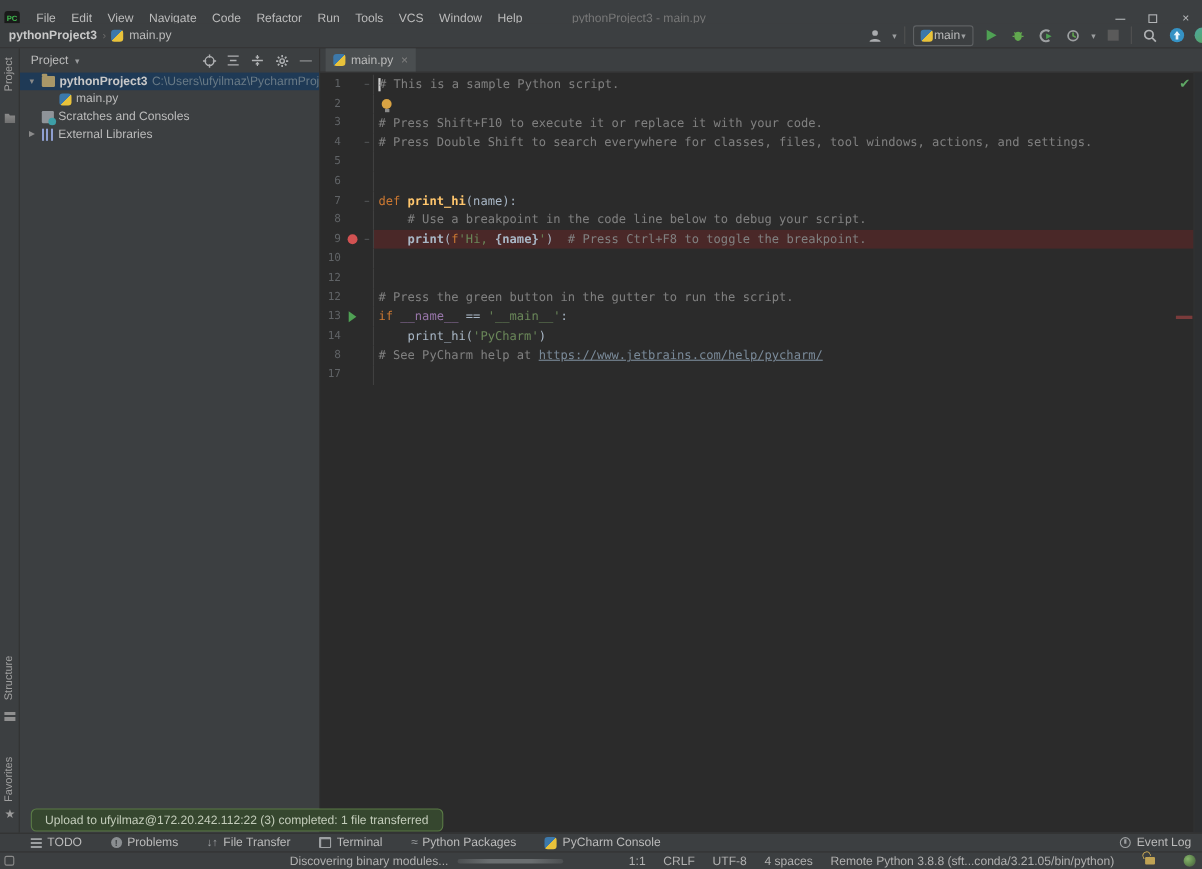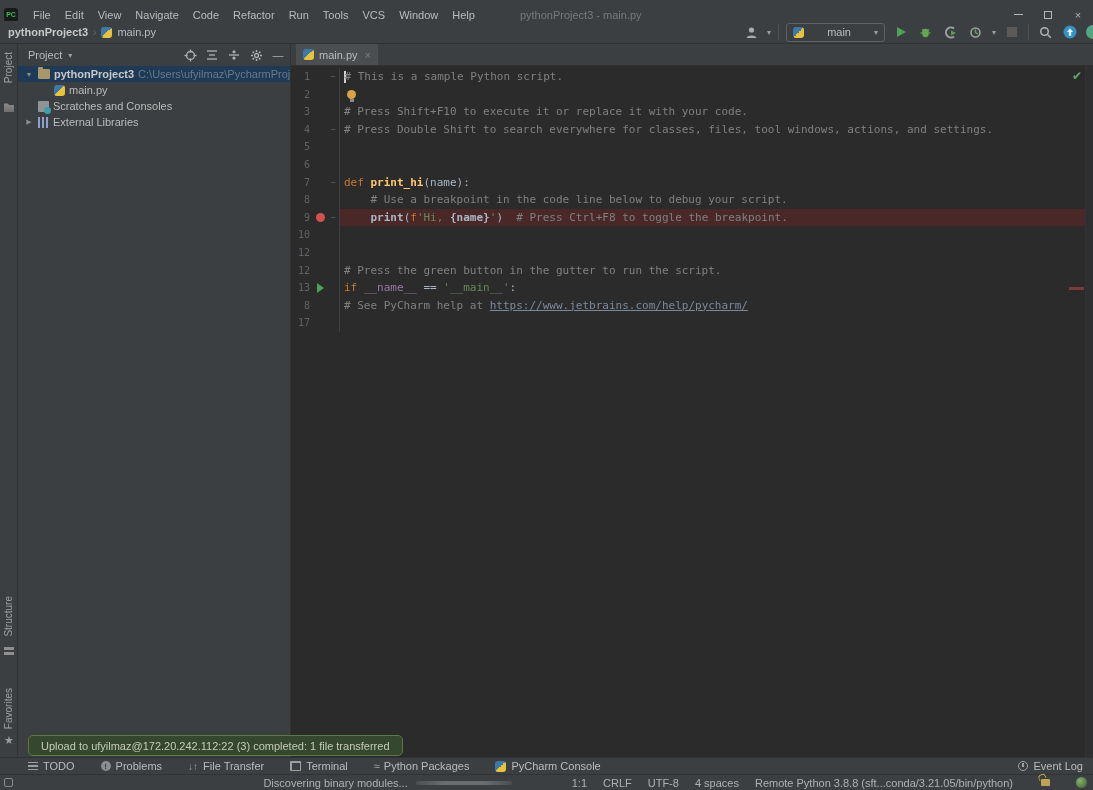--- a/index.html
+++ b/index.html
@@ -2,42 +2,42 @@
 <html><head>
 <meta charset="utf-8">
 <style>
   * { margin:0; padding:0; box-sizing:border-box; }
   html,body { width:1093px; height:790px; overflow:hidden; background:#2b2b2b;
     font-family:"Liberation Sans","DejaVu Sans",sans-serif; font-size:11px; color:#bbbbbb; }
   #app { position:relative; width:1093px; height:790px; background:#3c3f41; }
 
   
   #titlebar { position:absolute; left:0; top:0; right:0; height:36px; background:#3c3f41;
-    display:flex; align-items:center; border-bottom:7px solid #5eead4; }
+    display:flex; align-items:center; border-bottom:2px solid #5eead4; }
   #pc-logo { width:14px; height:14px; margin:0 8px 0 4px; background:#1a1a1a; border-radius:3px;
     color:#3fba50; font-size:7px; font-weight:bold; display:flex; align-items:center; justify-content:center; }
   .menu-item { padding:0 7px; height:20px; line-height:20px; color:#bbbbbb; cursor:default; }
   #window-title { margin-left:38px; color:#787878; }
   #win-controls { margin-left:auto; display:flex; height:20px; }
   .win-btn { width:30px; height:20px; display:flex; align-items:center; justify-content:center; color:#b4b6b8; }
   .win-min-glyph { width:9px; height:1px; background:#b4b6b8; }
   .win-max-glyph { width:8px; height:8px; border:1px solid #b4b6b8; }
 
   
   #navbar { position:absolute; left:0; top:21px; right:0; height:23px; background:#3c3f41;
     display:flex; align-items:center; border-bottom:1px solid #323232; overflow:hidden; }
   #breadcrumbs { display:flex; align-items:center; padding-left:8px; gap:5px; }
   .crumb-sep { color:#6a6a6a; font-size:10px; }
   .bold { font-weight:bold; color:#c8c8c8; }
   .pyicon { display:inline-block; width:11px; height:11px; border-radius:3px;
     background:linear-gradient(135deg,#3c78aa 50%,#e8c23b 50%); flex:none; }
   #nav-right { margin-left:auto; display:flex; align-items:center; gap:7px; padding-right:0; }
   .tb-sep { width:1px; height:16px; background:#515151; }
   .tb-icon { width:18px; height:18px; display:flex; align-items:center; justify-content:center; }
-  #run-config { display:flex; align-items:center; gap:23px; border:1px solid #5e6163; border-radius:3px;
+  #run-config { display:flex; align-items:center; gap:1px; border:1px solid #5e6163; border-radius:3px;
     height:19px; padding:0 6px; }
   .dd-arrow { color:#9b9d9f; font-size:8px; }
   .stop-square { width:10px; height:10px; background:#5a5a5a; }
   #half-icon { width:14px; height:14px; border-radius:50%; background:linear-gradient(135deg,#4da6a0,#57a557); margin-right:-7px; }
 
   
   #main { position:absolute; left:0; top:44px; right:0; height:713px; display:flex; }
 
   
   #left-stripe { width:18px; background:#3c3f41; border-right:1px solid #323232; position:relative; flex:none; }
@@ -384,20 +384,26 @@
             </div>
             <div class="code-line">
               <span class="ln">13</span>
               <span class="gicon">
                 <span class="run-arrow"></span>
               </span>
               <span class="gfold"></span>
               <span class="ltext"><span class="tk-kw">if </span><span class="tk-dunder">__name__</span><span class="tk-txt"> == </span><span class="tk-str">'__main__'</span><span class="tk-txt">:</span></span>
             </div>
             <div class="code-line">
+              <span class="ln">14</span>
+              <span class="gicon"></span>
+              <span class="gfold"></span>
+              <span class="ltext"><span class="tk-txt">    print_hi(</span><span class="tk-str">'PyCharm'</span><span class="tk-txt">)</span></span>
+            </div>
+            <div class="code-line">
               <span class="ln">8</span>
               <span class="gicon"></span>
               <span class="gfold"></span>
               <span class="ltext"><span class="tk-cm"># See PyCharm help at </span><span class="tk-link">https://www.jetbrains.com/help/pycharm/</span></span>
             </div>
             <div class="code-line">
               <span class="ln">17</span>
               <span class="gicon"></span>
               <span class="gfold"></span>
               <span class="ltext"></span>

